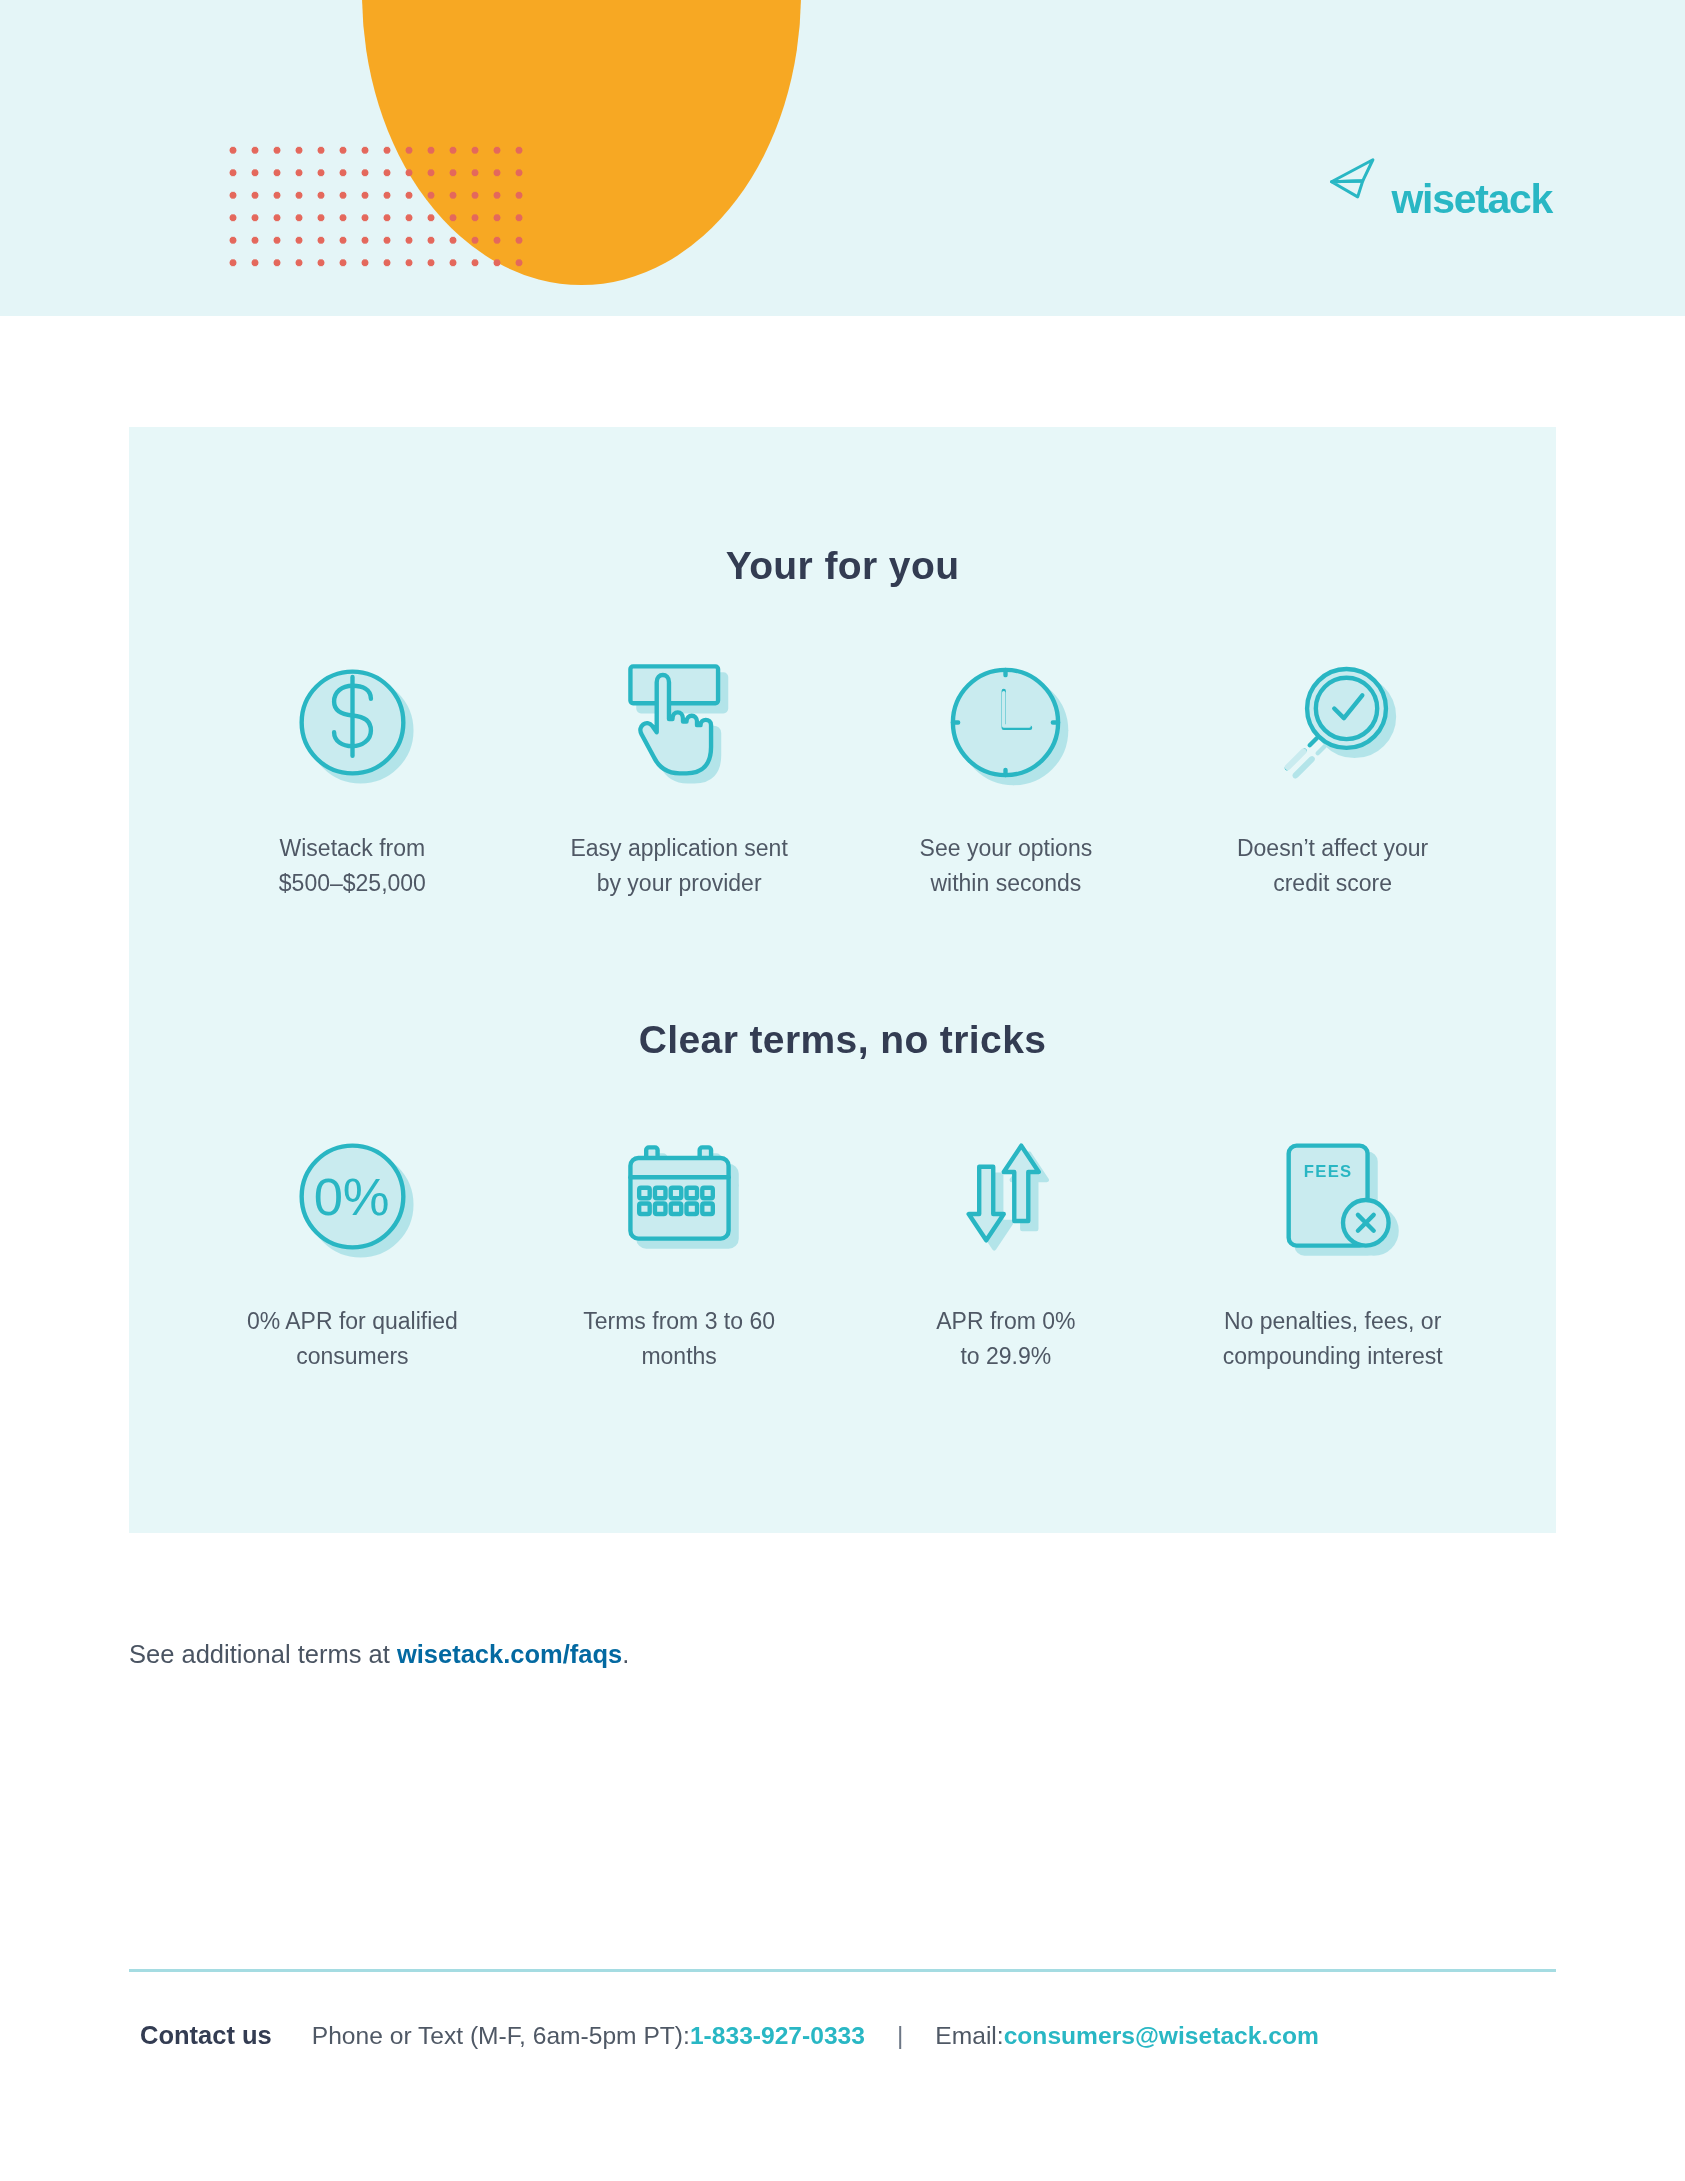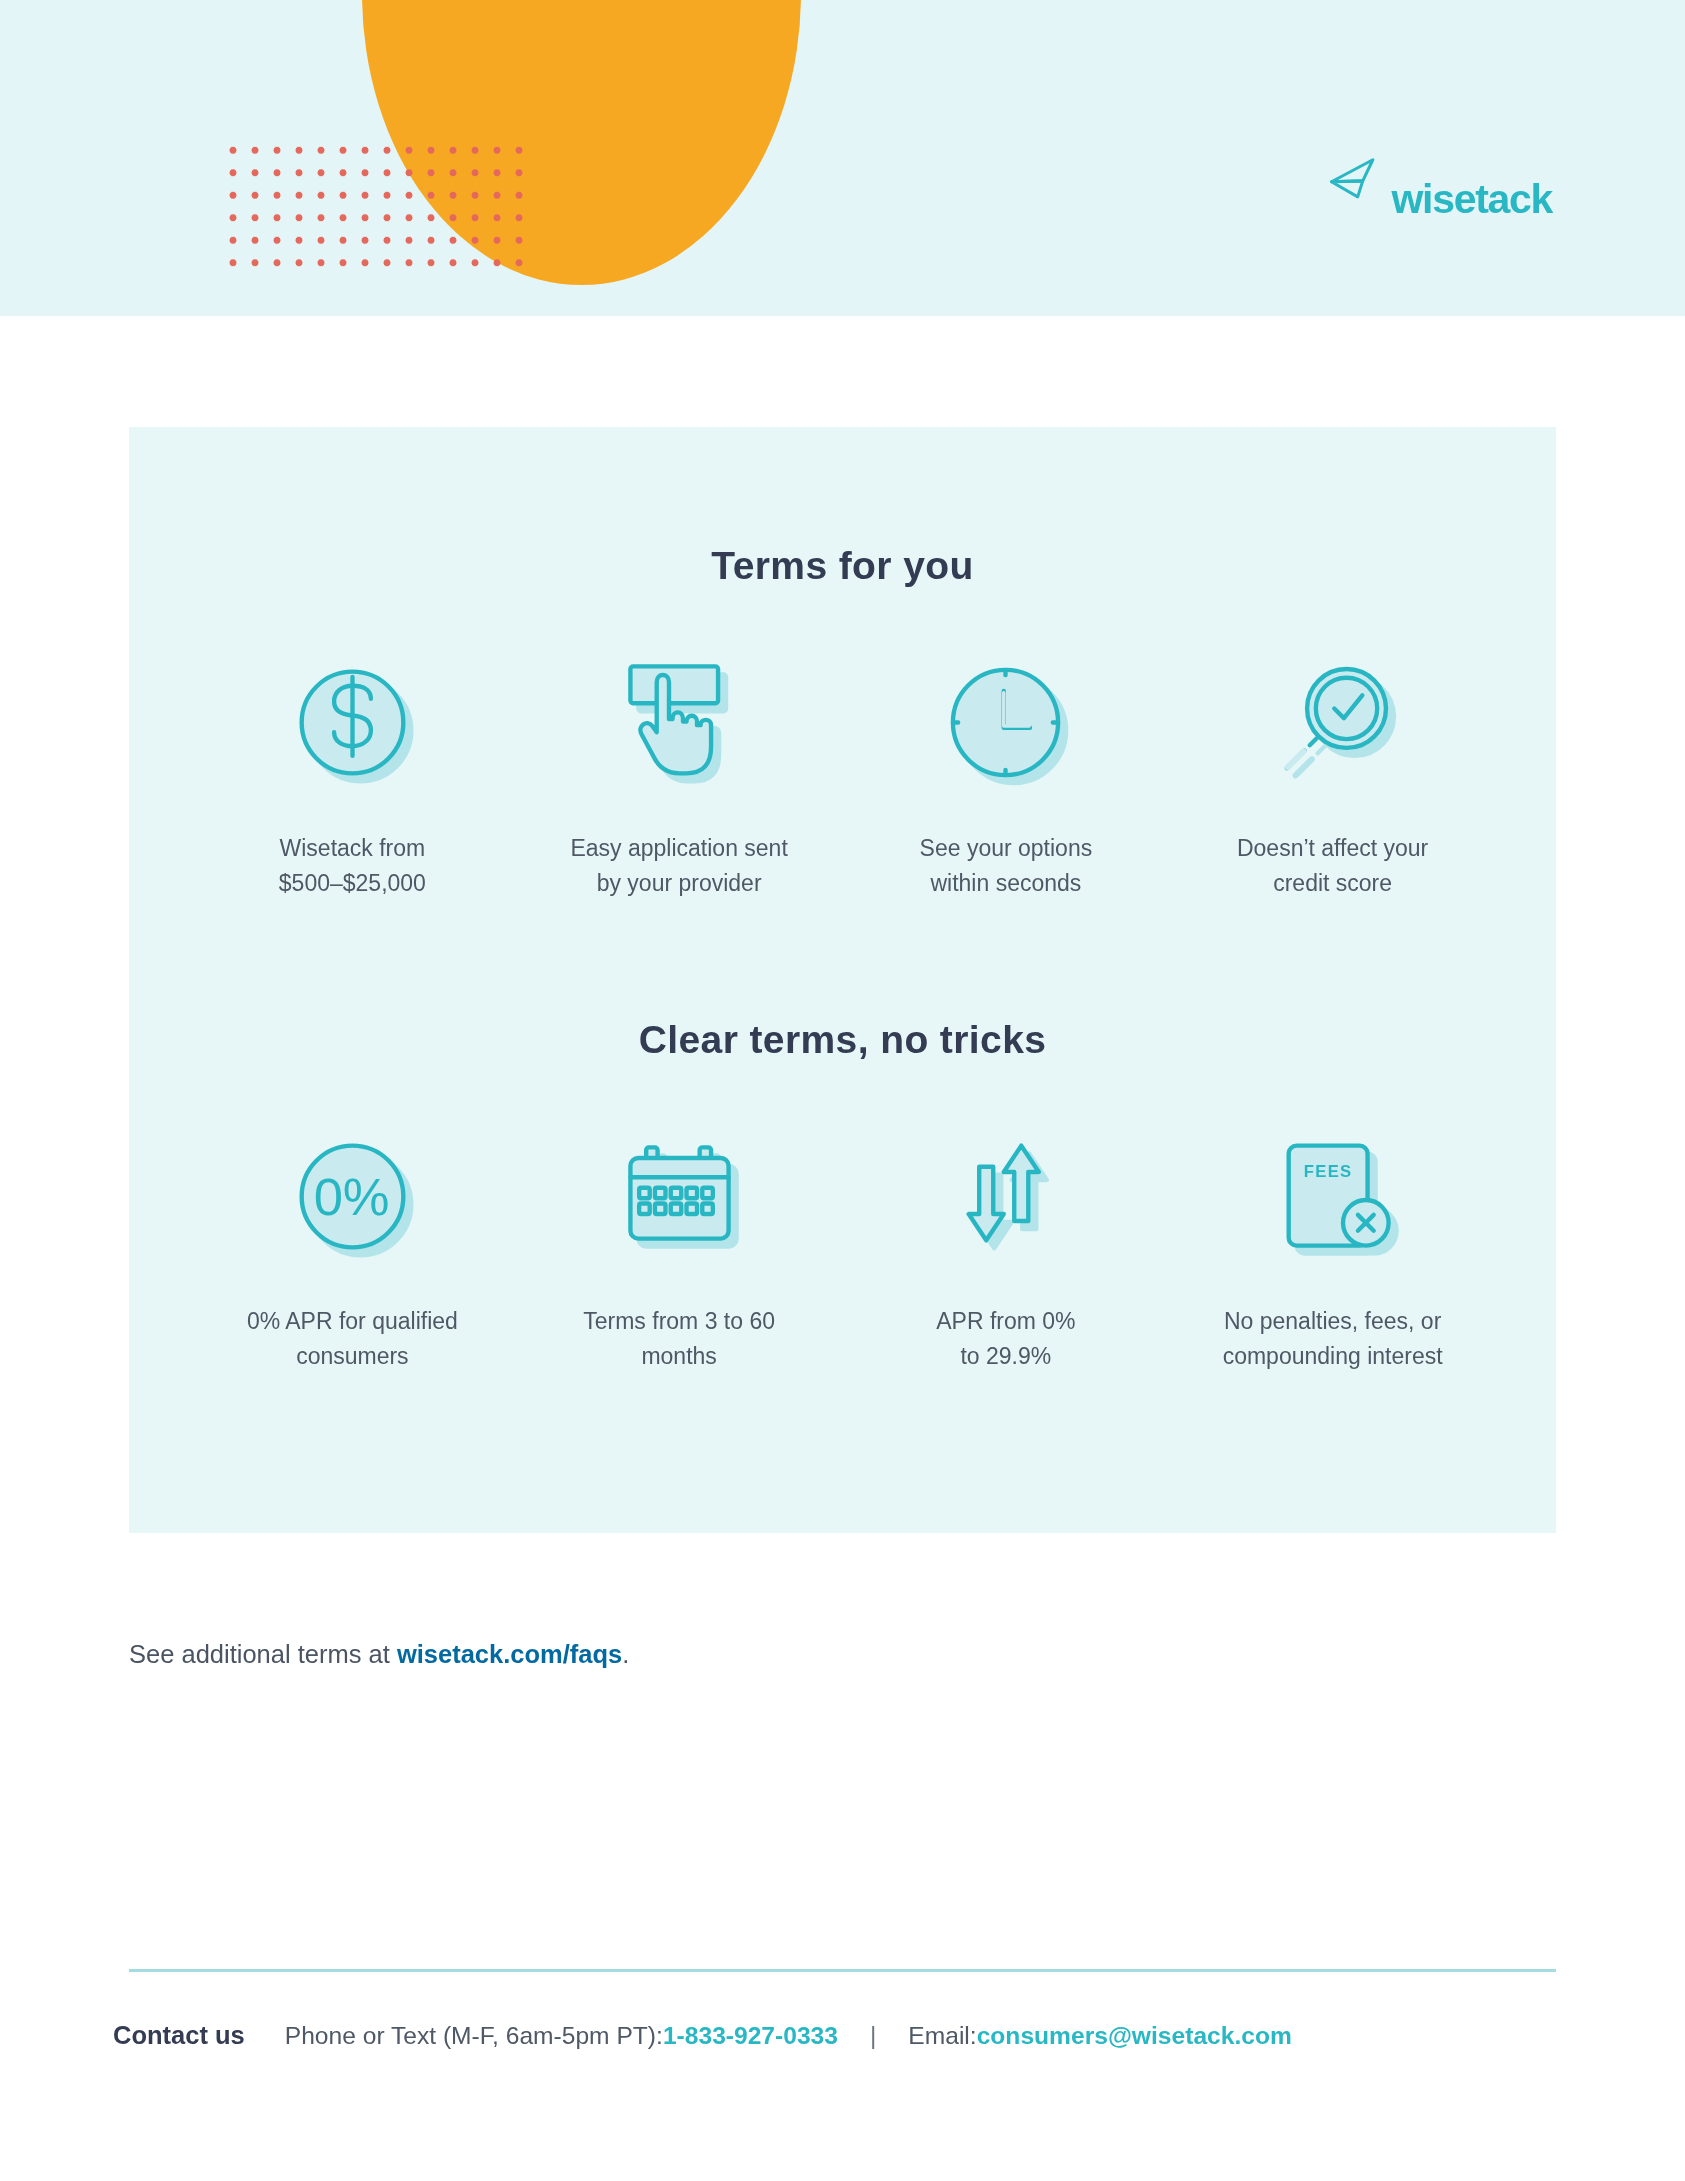--- a/index.html
+++ b/index.html
@@ -83,21 +83,21 @@
     font-size:25.5px; line-height:40px; color:#4A5462;
   }
   .disclaimer a { color:#0369a1; font-weight:bold; text-decoration:none; }
 
   
   .footer-divider {
     position:absolute; left:129px; top:1969px;
     width:1427px; height:2.6px; background:#A5DCE2;
   }
   .contact-row {
-    position:absolute; left:113px; top:2021px; width:1475px;
+    position:absolute; left:140px; top:2021px; width:1475px;
     display:flex; align-items:baseline;
     font-size:24.6px; color:#4F5865; white-space:nowrap;
   }
   .contact-label { font-size:25.5px; font-weight:bold; color:#333C52; margin-right:40px; }
   .contact-link { color:#29B7C4; font-weight:bold; text-decoration:none; }
   .contact-separator { margin:0 32px; color:#6C7685; }
 </style>
 </head>
 <body>
 
@@ -111,21 +111,21 @@
     <svg width="54" height="49" viewBox="0 0 64 58">
       <path d="M3,34 L52,8 L40,33 Z" fill="none" stroke="#29B7C4" stroke-width="3.6" stroke-linejoin="round"></path>
       <path d="M3,34 L40,33 L34,52 Z" fill="none" stroke="#29B7C4" stroke-width="3.6" stroke-linejoin="round"></path>
     </svg>
   </span>
   <span class="logo-text">wisetack</span>
 </div>
 
 <div class="panel">
 
-  <div class="section-title">Terms for you</div>
+  <div class="section-title">Your for you</div>
 
   <div class="features">
 
     <div class="feature">
       <div class="feature-icon">
         <svg width="149" height="149" viewBox="-85 -85 170 170">
           <circle cx="0" cy="0" r="58" class="ic-fill"></circle>
           <path d="M0,-52 L0,38" class="ic-stroke" stroke-width="4.5"></path>
           <path d="M21,-27 C21,-38 11,-42 0,-42 C-12,-42 -21,-35 -21,-24 C-21,-13 -11,-9 0,-8 C12,-7 21,-2 21,9 C21,20 11,27 0,27 C-12,27 -21,21 -21,11" class="ic-stroke" stroke-width="4.5"></path>
         </svg>

